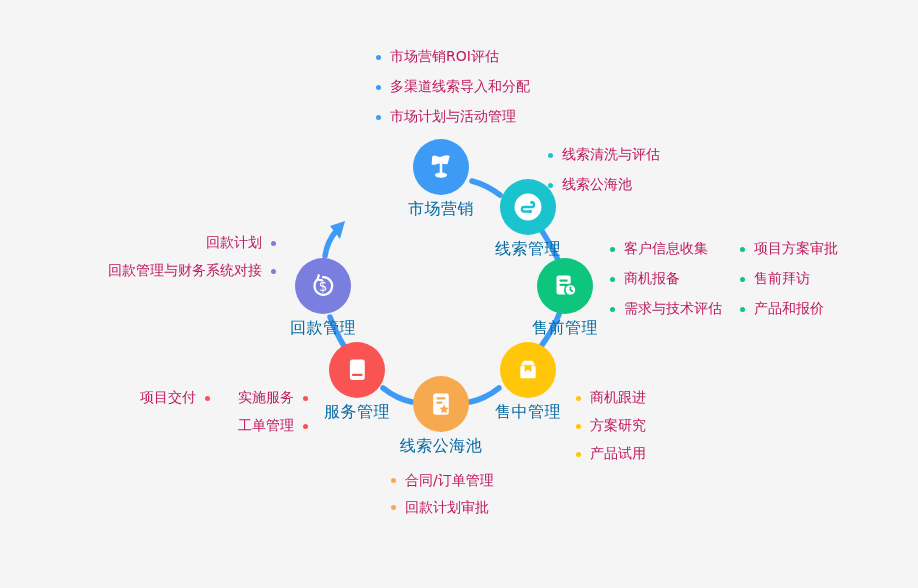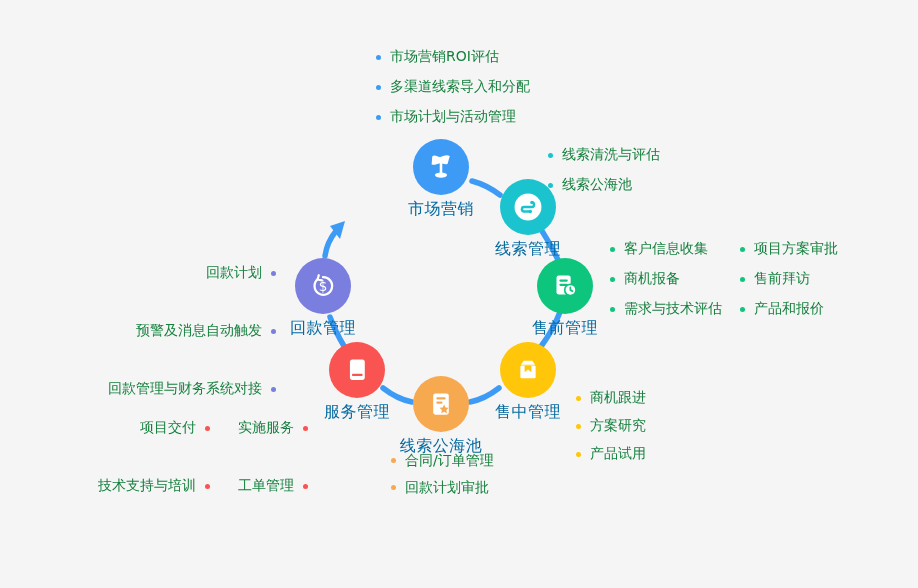--- a/index.html
+++ b/index.html
@@ -9,25 +9,25 @@
   .circle{width:56px;height:56px;border-radius:50%;display:flex;align-items:center;justify-content:center;}
   .node-label{position:absolute;top:60px;left:50%;transform:translateX(-50%);white-space:nowrap;
               font-size:16px;color:#0369a1;letter-spacing:.5px;}
   .c-marketing{background:#3e9bf5;}
   .c-leads{background:#1bc3ce;}
   .c-presales{background:#0ec57e;}
   .c-insales{background:#ffc60a;}
   .c-contract{background:#f7a950;}
   .c-service{background:#f95352;}
   .c-payment{background:#7a7edf;}
-  ul.flist{position:absolute;z-index:2;list-style:none;margin:0;padding:0;font-size:14px;color:#15803d;}
+  ul.flist{position:absolute;z-index:2;list-style:none;margin:0;padding:0;font-size:14px;color:#be185d;}
   ul.flist li{display:flex;align-items:center;gap:9px;height:30px;white-space:nowrap;}
   ul.flist.h28 li{height:28px;}
   ul.flist.h27 li{height:27px;}
-  ul.flist.right-b li{justify-content:flex-end;margin-top:30px;}
+  ul.flist.right-b li{justify-content:flex-end;}
   .bullet{width:5px;height:5px;border-radius:50%;background:var(--b,#999);flex:0 0 auto;}
 </style>
 </head>
 <body>
 
 <div id="canvas">
 
   <svg id="links" width="918" height="588" viewBox="0 0 918 588">
     <g stroke="#3e9bf5" stroke-width="5.5" fill="none" stroke-linecap="round">
       <path d="M472 181 Q487 185 500 195"></path>
@@ -187,61 +187,53 @@
         <span class="bullet"></span>
         <span>方案研究</span>
       </li>
     <li>
         <span class="bullet"></span>
         <span>产品试用</span>
       </li>
   </ul>
 
 
-  <ul class="flist h27" style="left:391px;top:447px;--b:#f7a950">
+  <ul class="flist h27" style="left:391px;top:467px;--b:#f7a950">
     <li>
         <span class="bullet"></span>
         <span>合同/订单管理</span>
       </li>
     <li>
         <span class="bullet"></span>
         <span>回款计划审批</span>
       </li>
   </ul>
 
   <ul class="flist h28 right-b" style="right:708px;top:384px;--b:#f95352">
     <li>
         <span>项目交付</span>
         <span class="bullet"></span>
       </li>
-    <li>
-        <span>技术支持与培训</span>
-        <span class="bullet"></span>
-      </li>
   </ul>
 
   <ul class="flist h28 right-b" style="right:610px;top:384px;--b:#f95352">
     <li>
         <span>实施服务</span>
         <span class="bullet"></span>
       </li>
     <li>
         <span>工单管理</span>
         <span class="bullet"></span>
       </li>
   </ul>
 
   <ul class="flist h28 right-b" style="right:642px;top:229px;--b:#7a7edf">
     <li>
         <span>回款计划</span>
         <span class="bullet"></span>
       </li>
     <li>
-        <span>预警及消息自动触发</span>
-        <span class="bullet"></span>
-      </li>
-    <li>
         <span>回款管理与财务系统对接</span>
         <span class="bullet"></span>
       </li>
   </ul>
 
 </div>
 
 </body></html>

